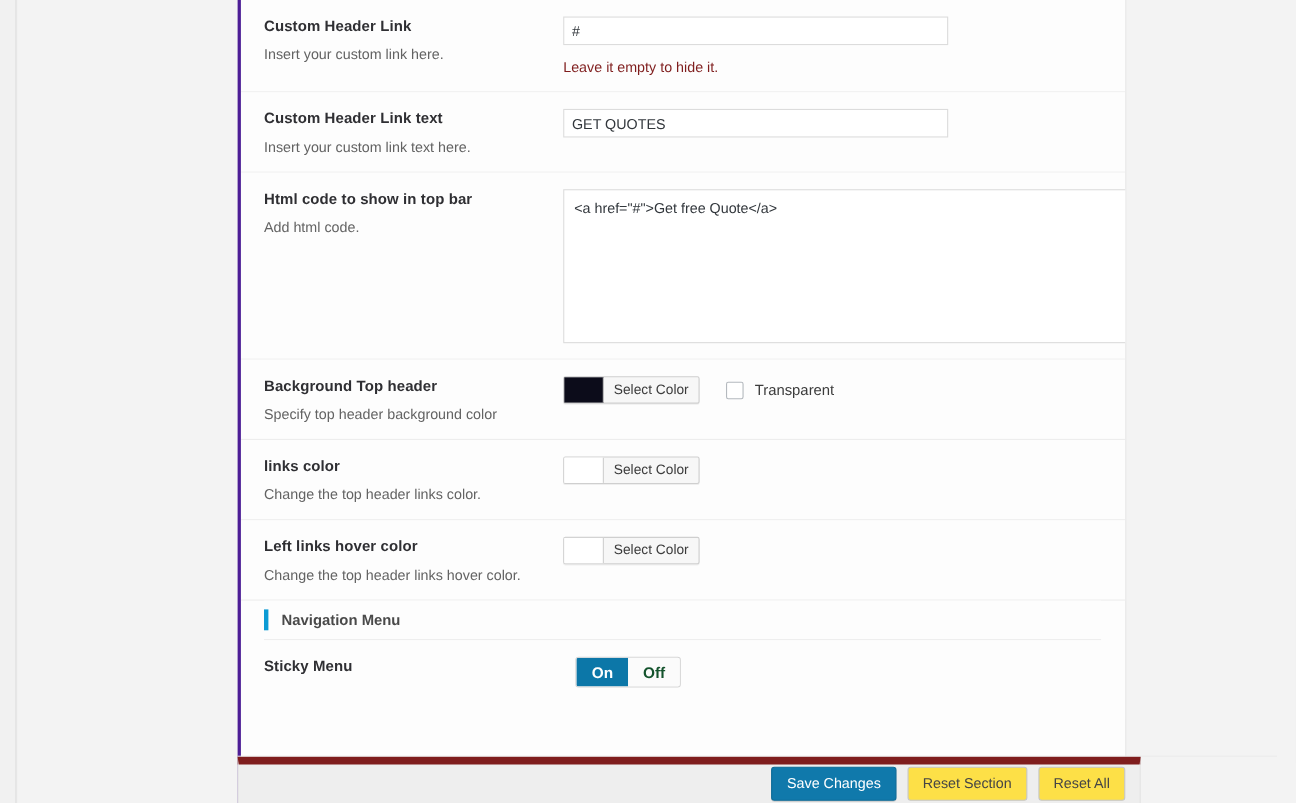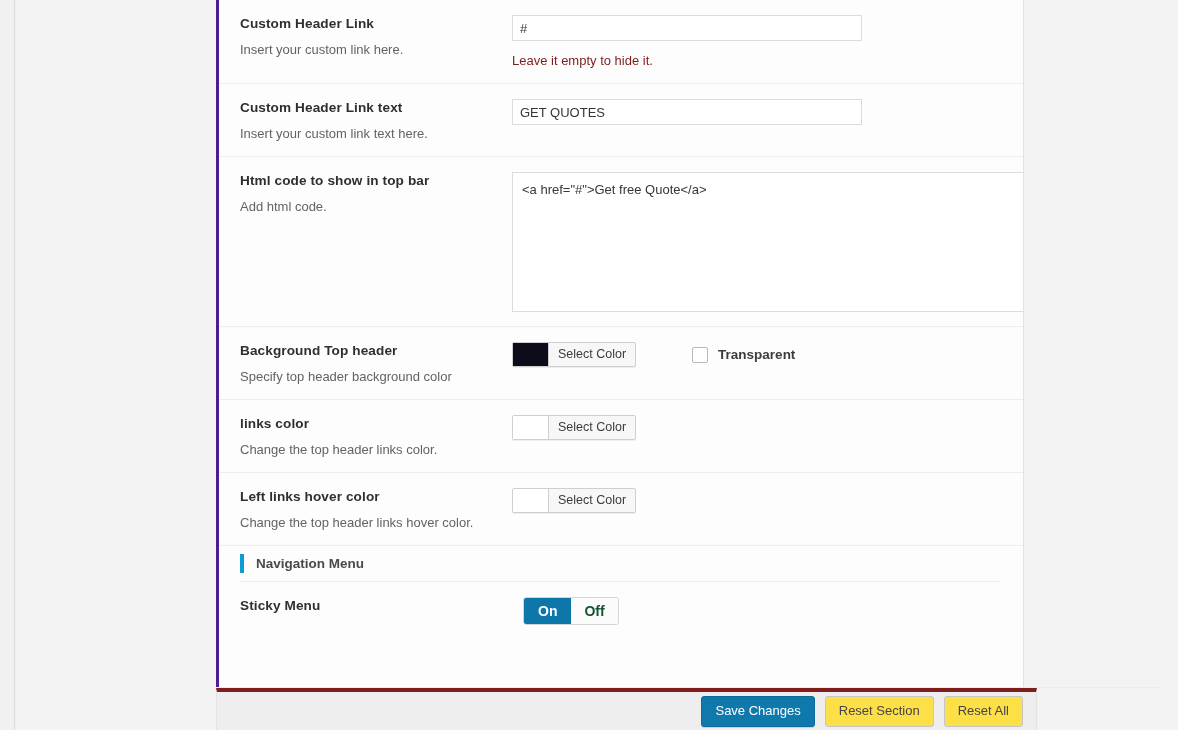--- a/index.html
+++ b/index.html
@@ -138,21 +138,21 @@
     pointer-events: none;
     opacity: .55;
   }
   .ta-grip i {
     position: absolute;
     width: 1px; height: 1px;
     background: #9a9a9a;
   }
 
   
-  .colorrow { display: flex; align-items: center; gap: 32px; }
+  .colorrow { display: flex; align-items: center; }
   .wp-color-result {
     display: inline-flex;
     align-items: stretch;
     height: 25px;
     border: 1px solid #cfcfcf;
     background: #f7f7f7;
     border-radius: 2px;
     box-shadow: 0 1px 0 rgba(0,0,0,.06);
     cursor: pointer;
   }
@@ -182,21 +182,20 @@
     background: #fff;
     border-radius: 2px;
     display: inline-block;
     cursor: pointer;
   }
   .cbx-label {
     margin-left: 10px;
     font-size: 13.5px;
     color: #3c3c3c;
     line-height: 16px;
-    font-weight: bold;
   }
 
   
   .section-head {
     display: flex;
     align-items: center;
     margin: 0 22px 0 21px;
     padding: 8px 0 8px 0;
     border-bottom: 1px solid #ededed;
     background: #fdfdfd;
@@ -245,21 +244,21 @@
   }
 
   
   .opt-footer {
     position: absolute;
     left: 216px;
     bottom: 0;
     width: 821px;
     height: 42px;
     background: #eeeeee;
-    border-top: 4px solid #7f1d1d;
+    border-top: 7px solid #7f1d1d;
     border-left: 1px solid #e3e3e3;
     border-right: 1px solid #e3e3e3;
     display: flex;
     align-items: center;
     justify-content: flex-end;
     padding-right: 13px;
     z-index: 20;
   }
   .btn {
     font-family: "Liberation Sans", sans-serif;

